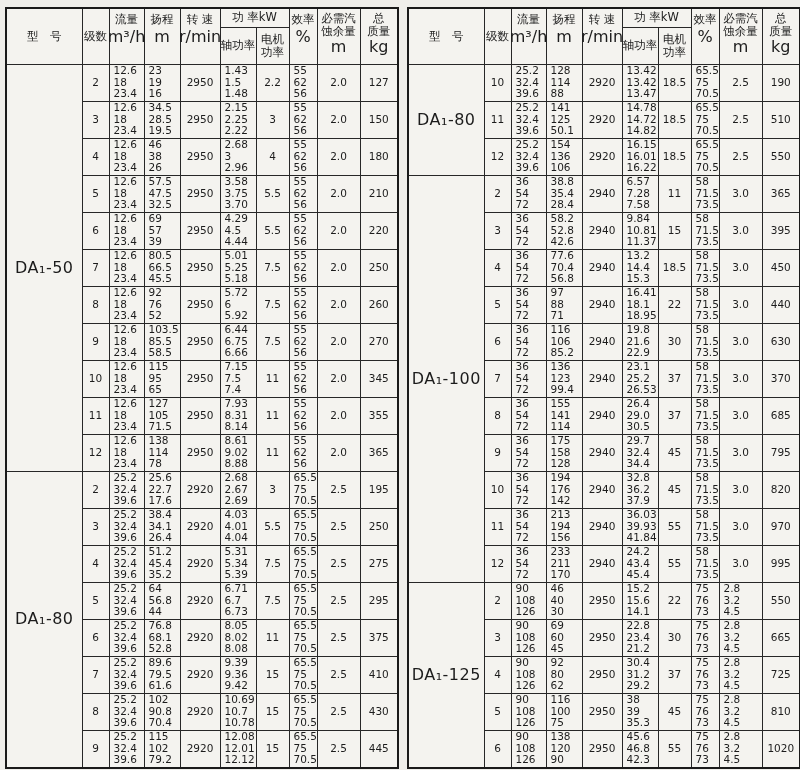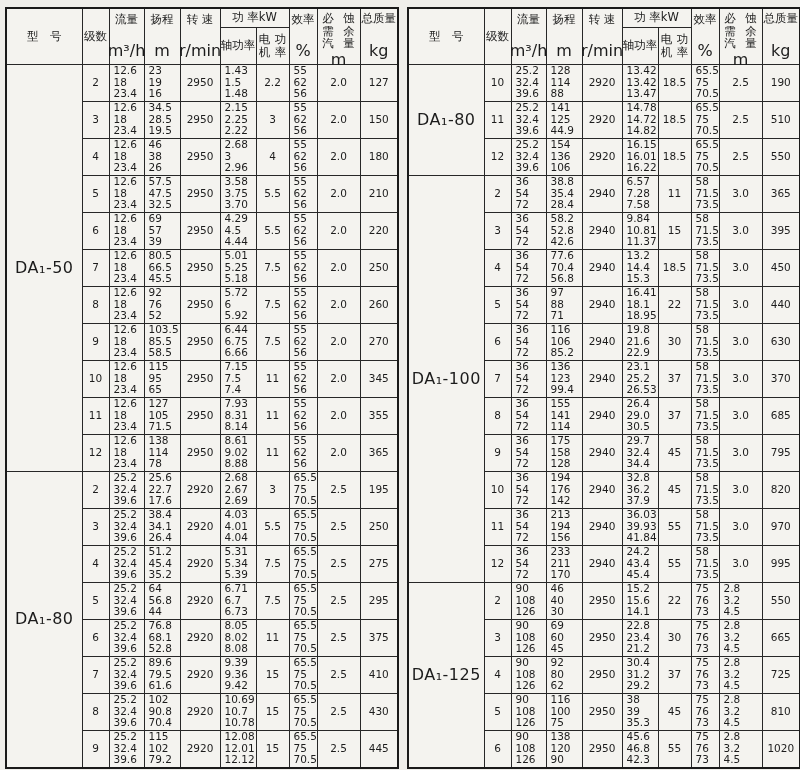--- a/index.html
+++ b/index.html
@@ -5,23 +5,23 @@
   html,body{margin:0;padding:0;width:800px;height:770px;overflow:hidden;
     background:#efeeea;color:#1c1c1c;
     font-family:"DejaVu Sans","Liberation Sans",sans-serif;}
   .wrap{display:flex;gap:8px;padding:7px 5px;box-sizing:border-box;}
   table.spec{border-collapse:collapse;table-layout:fixed;width:392px;
     border:2px solid #1a1a1a;background:#f4f3ef;}
   th,td{border:1px solid #272727;padding:0;font-weight:normal;vertical-align:middle;}
   thead tr.hr1{height:19px;}
   thead tr.hr2{height:37px;}
   th{font-size:11.5px;letter-spacing:0;}
-  .hcol{display:flex;flex-direction:column;justify-content:space-between;
+  .hcol{display:flex;flex-direction:column;justify-content:flex-start;
     align-items:center;height:52px;padding:2px 0;box-sizing:border-box;}
-  .hstack{display:flex;flex-direction:row;align-items:center;line-height:12.5px;}
+  .hstack{display:flex;flex-direction:column;align-items:center;line-height:12.5px;}
   .unit{font-size:16px;}
   td.val{height:36px;font-size:10.5px;}
   td.val div{line-height:11.6px;white-space:nowrap;}
   td.left{text-align:left;padding-left:4px;}
   td.center{text-align:center;}
   td.model{text-align:center;font-size:16px;letter-spacing:.5px;}
   col.c-model{width:76px;} col.c-stages{width:27px;} col.c-flow{width:35px;}
   col.c-head{width:36px;}  col.c-speed{width:40px;}  col.c-shaft{width:36px;}
   col.c-motor{width:33px;} col.c-eff{width:28px;}    col.c-npsh{width:43px;}
   col.c-mass{width:38px;}
@@ -932,21 +932,21 @@
             <div>11</div>
           </td>
           <td class="val left">
             <div>25.2</div>
             <div>32.4</div>
             <div>39.6</div>
           </td>
           <td class="val left">
             <div>141</div>
             <div>125</div>
-            <div>44.9</div>
+            <div>50.1</div>
           </td>
           <td class="val center">
             <div>2920</div>
           </td>
           <td class="val left">
             <div>14.78</div>
             <div>14.72</div>
             <div>14.82</div>
           </td>
           <td class="val center">

